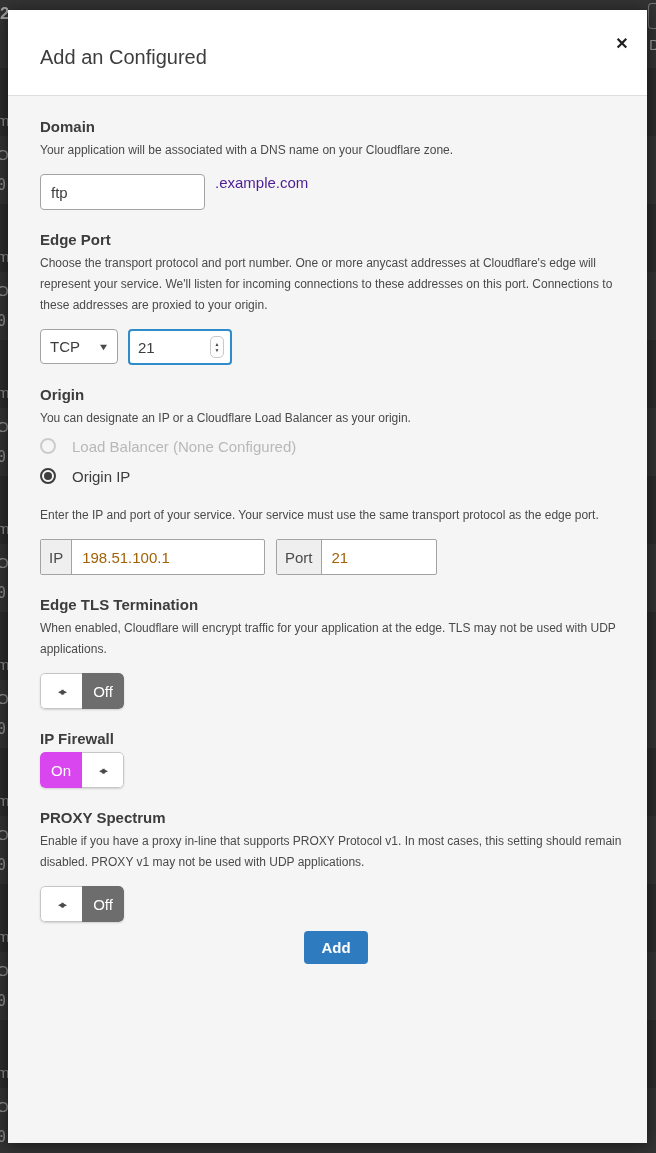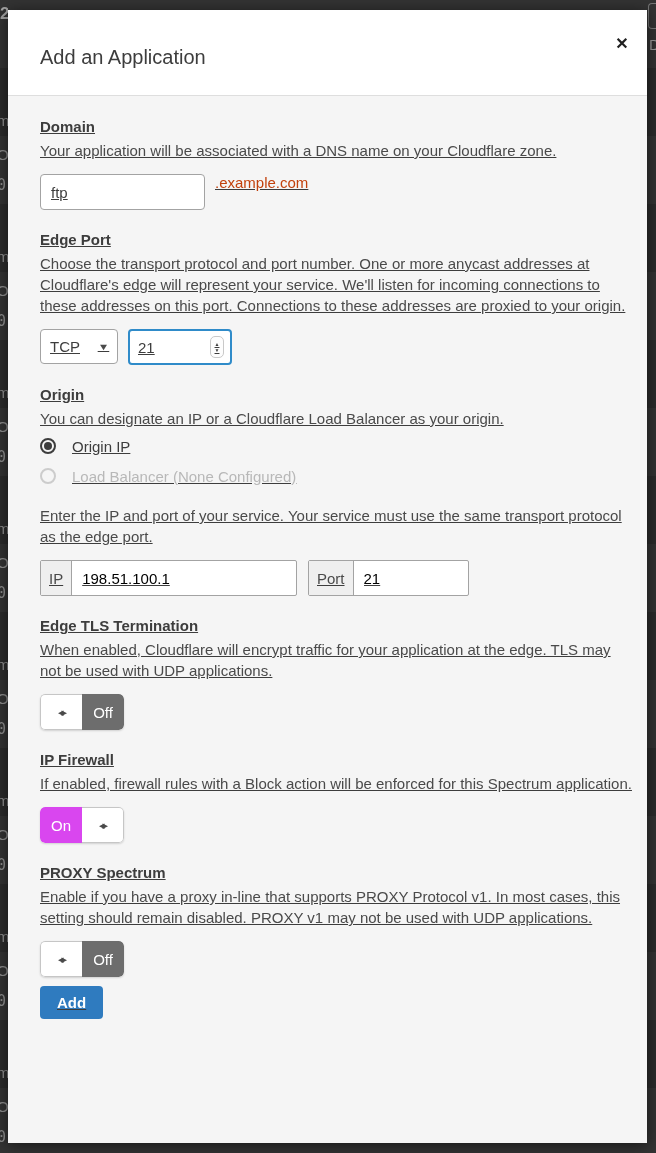--- a/index.html
+++ b/index.html
@@ -40,36 +40,36 @@
   .modal-header {
     background:#ffffff; border-bottom:1px solid #dedede;
     padding:36px 32px 26px 32px; position:relative; flex:0 0 auto;
   }
   .modal-title { font-size:20px; font-weight:400; color:#3d3d3d; }
   .close-btn {
     position:absolute; top:23px; right:14px; width:22px; height:22px;
     background:none; border:none; cursor:pointer;
     font-size:16px; font-weight:bold; color:#1f1f1f; line-height:22px; text-align:center;
   }
-  .modal-body { padding:22px 15px 24px 32px; flex:1 1 auto;text-decoration:underline; }
+  .modal-body { padding:22px 15px 24px 32px; flex:1 1 auto; }
 
   .section { margin-bottom:21px; }
   .sec-label { font-size:15px; font-weight:bold; color:#3d3d3d; margin-bottom:5px; }
-  .sec-desc  { font-size:15px; color:#4a4a4a; line-height:21px; margin-bottom:13px; }
+  .sec-desc  { font-size:12px; color:#4a4a4a; line-height:21px; margin-bottom:13px; }
 
   
   .text-input {
     height:36px; background:#fff; border:1px solid #a3a3a3; border-radius:4px;
     font-size:15px; color:#3d3d3d; padding:0 10px;
     font-family:"Liberation Sans","DejaVu Sans",sans-serif;
   }
   .row { display:flex; }
 
   .domain-input { width:165px; }
-  .domain-suffix { font-size:15px; color:#c2410c; margin-left:10px; }
+  .domain-suffix { font-size:15px; color:#4c1d95; margin-left:10px; }
 
   
   .select {
     width:78px; height:35px; background:#fff; border:1px solid #a3a3a3; border-radius:4px;
     display:flex; align-items:center; justify-content:space-between;
     padding:0 9px; font-size:15px; color:#3d3d3d; cursor:pointer; margin-right:10px;
   }
   .select .chev { font-size:9px; color:#4a4a4a; transform:scaleX(1.3); }
 
   
@@ -98,25 +98,25 @@
 
   
   .addon-group {
     display:flex; height:36px; border:1px solid #a3a3a3; border-radius:2px; background:#fff;
   }
   .addon {
     background:#efefef; border-right:1px solid #a3a3a3; color:#4a4a4a;
     font-size:15px; display:flex; align-items:center; padding:0 8px; flex:0 0 auto;
   }
   .addon-group input, .addon-val {
-    border:none; outline:none; font-size:15px; color:#000000; padding:0 10px;
+    border:none; outline:none; font-size:15px; color:#a16207; padding:0 10px;
     display:flex; align-items:center; background:transparent;
     font-family:"Liberation Sans","DejaVu Sans",sans-serif;
   }
-  .ip-group { width:257px; margin-right:11px; }
+  .ip-group { width:225px; margin-right:11px; }
   .ip-group .addon-val { width:240px; }
   .port-group { width:161px; }
   .port-group .addon-val { width:106px; }
 
   
   .toggle {
     display:inline-flex; height:36px; border-radius:5px; overflow:hidden; cursor:pointer;
     box-shadow:0 1px 2px rgba(0,0,0,.15);
   }
   .toggle-handle {
@@ -127,21 +127,21 @@
   .toggle.off .toggle-handle { border-radius:5px 0 0 5px; border-right:none; }
   .toggle.on  .toggle-handle { border-radius:0 5px 5px 0; border-left:none; }
   .toggle-state {
     width:42px; display:flex; align-items:center; justify-content:center;
     font-size:15px; color:#fff;
   }
   .toggle-state.gray  { background:#6d6d6d; border-radius:0 5px 5px 0; }
   .toggle-state.green { background:#d946ef; border-radius:5px 0 0 5px; }
 
   
-  .footer-row { display:flex; justify-content:flex-start; margin-top:9px; }
+  .footer-row { display:flex; justify-content:center; margin-top:9px; }
   .add-btn {
     background:#2f7bbf; color:#fff; border:none; border-radius:4px;
     font-size:15px; font-weight:bold; padding:8px 17px; cursor:pointer;
     font-family:"Liberation Sans","DejaVu Sans",sans-serif;
   }
 </style>
 </head>
 <body>
 
 <div class="backdrop">
@@ -174,21 +174,21 @@
     </div>
   <div class="bg-strip right">
     <span class="bg-box-frag"></span>
     <span class="bg-frag tr">D</span>
   </div>
 </div>
 
 <div class="modal">
 
   <div class="modal-header">
-    <div class="modal-title">Add an Application</div>
+    <div class="modal-title">Add an Configured</div>
     <button class="close-btn">✕</button>
   </div>
 
   <div class="modal-body">
 
     <div class="section">
       <div class="sec-label">Domain</div>
       <div class="sec-desc">Your application will be associated with a DNS name on your Cloudflare zone.</div>
       <div class="row">
         <input class="text-input domain-input" value="ftp" style="">
@@ -212,28 +212,28 @@
           </span>
         </div>
       </div>
     </div>
 
     <div class="section">
       <div class="sec-label">Origin</div>
       <div class="sec-desc" style="margin-bottom:6px;">You can designate an IP or a Cloudflare Load Balancer as your origin.</div>
 
       <div class="radio-row">
+        <span class="radio-outer disabled"></span>
+        <span class="radio-label disabled">Load Balancer (None Configured)</span>
+      </div>
+      <div class="radio-row">
         <span class="radio-outer">
           <span class="radio-dot"></span>
         </span>
         <span class="radio-label">Origin IP</span>
-      </div>
-      <div class="radio-row">
-        <span class="radio-outer disabled"></span>
-        <span class="radio-label disabled">Load Balancer (None Configured)</span>
       </div>
 
       <div class="sec-desc" style="margin-top:18px;">Enter the IP and port of your service. Your service must use the same transport protocol as the edge port.</div>
 
       <div class="row">
         <div class="addon-group ip-group">
           <span class="addon">IP</span>
           <input class="addon-val" value="198.51.100.1" style="">
         </div>
         <div class="addon-group port-group">
@@ -247,21 +247,20 @@
       <div class="sec-label">Edge TLS Termination</div>
       <div class="sec-desc">When enabled, Cloudflare will encrypt traffic for your application at the edge. TLS may not be used with UDP applications.</div>
       <div class="toggle off">
         <span class="toggle-handle">◂▸</span>
         <span class="toggle-state gray">Off</span>
       </div>
     </div>
 
     <div class="section">
       <div class="sec-label">IP Firewall</div>
-      <div class="sec-desc">If enabled, firewall rules with a Block action will be enforced for this Spectrum application.</div>
       <div class="toggle on">
         <span class="toggle-state green">On</span>
         <span class="toggle-handle">◂▸</span>
       </div>
     </div>
 
     <div class="section" style="margin-bottom:0;">
       <div class="sec-label">PROXY Spectrum</div>
       <div class="sec-desc">Enable if you have a proxy in-line that supports PROXY Protocol v1. In most cases, this setting should remain disabled. PROXY v1 may not be used with UDP applications.</div>
       <div class="toggle off">

